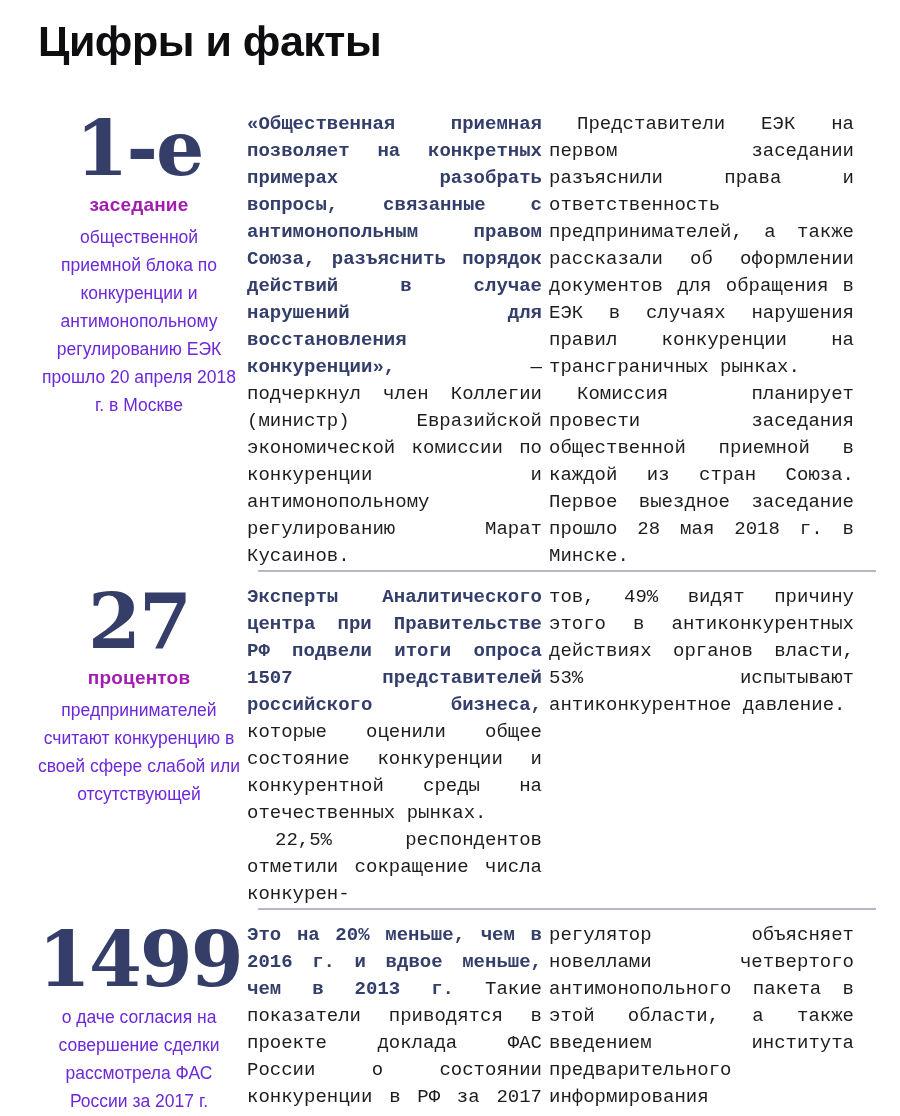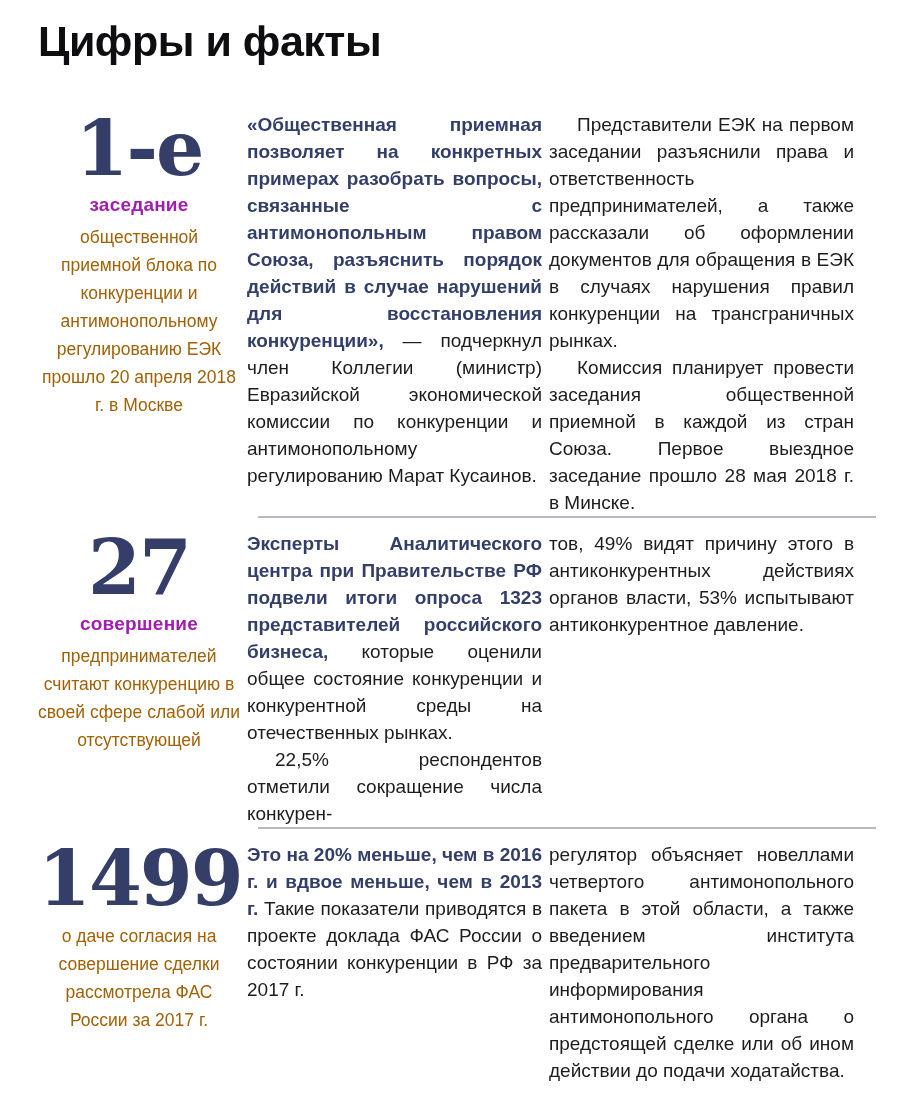--- a/index.html
+++ b/index.html
@@ -54,25 +54,25 @@
     font-family:"Liberation Sans",sans-serif;
     font-weight:700;
     font-size:19px;
     letter-spacing:0.2px;
     color:#a21caf;
   }
   .stat-desc{
     margin-top:7px;
     font-size:17.5px;
     line-height:1.6;
-    color:#a16207;
+    color:#6d28d9;
   }
   
   .col{
-    font-family:Liberation Sans, sans-serif;
+    font-family:Liberation Mono, monospace;
     font-size:19px;
     line-height:27px;
     color:#1d1d20;
     text-align:justify;
     text-align-last:left;
   }
   .col p{margin:0;}
   .col p.indent{text-indent:28px;}
   .lead{
     font-weight:700;
@@ -101,25 +101,25 @@
         <p class="indent">Представители ЕЭК на первом заседании разъяснили права и ответственность предпринимателей, а также рассказали об оформлении документов для обращения в ЕЭК в случаях нарушения правил конкуренции на трансграничных рынках.</p>
         <p class="indent">Комиссия планирует провести заседания общественной приемной в каждой из стран Союза. Первое выездное заседание прошло 28 мая 2018 г. в Минске.</p>
       </div>
     </section>
 
     <div class="separator"></div>
 
     <section class="row row-2">
       <div class="stat">
         <div class="stat-number">27</div>
-        <div class="stat-label">совершение</div>
+        <div class="stat-label">процентов</div>
         <div class="stat-desc">предпринимателей считают конкуренцию в своей сфере слабой или отсутствующей</div>
       </div>
       <div class="col">
-        <p><span class="lead">Эксперты Аналитического центра при Правительстве РФ подвели итоги опроса 1323 представителей российского бизнеса, </span><span>которые оценили общее состояние конкуренции и конкурентной среды на отечественных рынках.</span></p>
+        <p><span class="lead">Эксперты Аналитического центра при Правительстве РФ подвели итоги опроса 1507 представителей российского бизнеса, </span><span>которые оценили общее состояние конкуренции и конкурентной среды на отечественных рынках.</span></p>
         <p class="indent">22,5% респондентов отметили сокращение числа конкурен-</p>
       </div>
       <div class="col">
         <p>тов, 49% видят причину этого в антиконкурентных действиях органов власти, 53% испытывают антиконкурентное давление.</p>
       </div>
     </section>
 
     <div class="separator"></div>
 
     <section class="row row-3">

